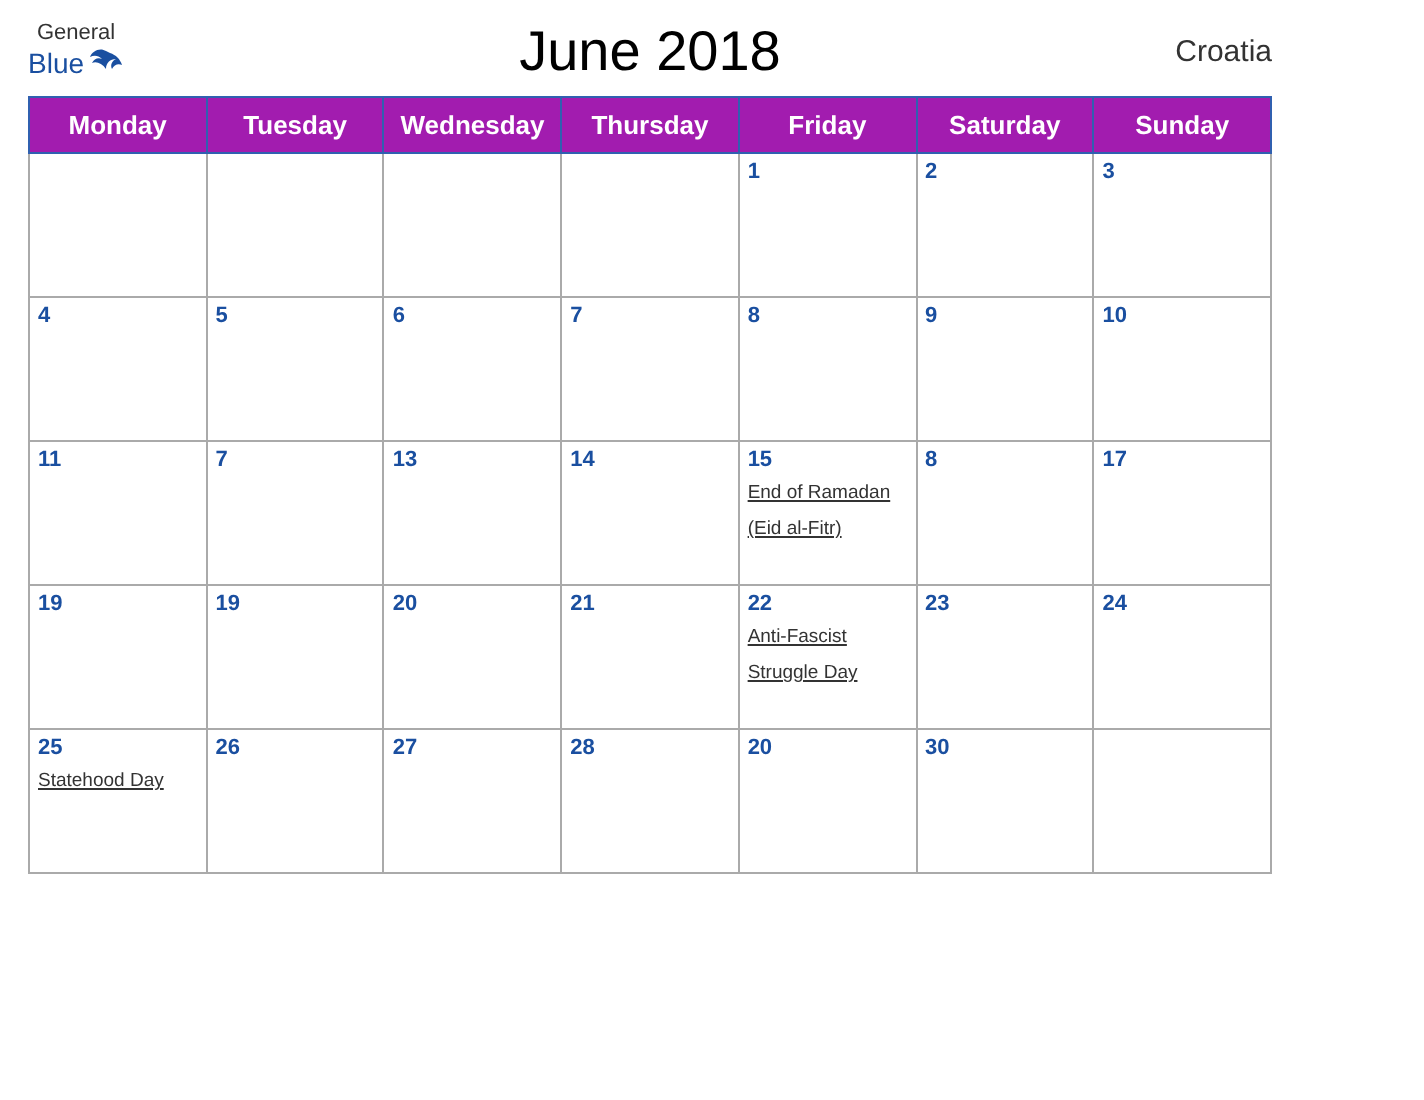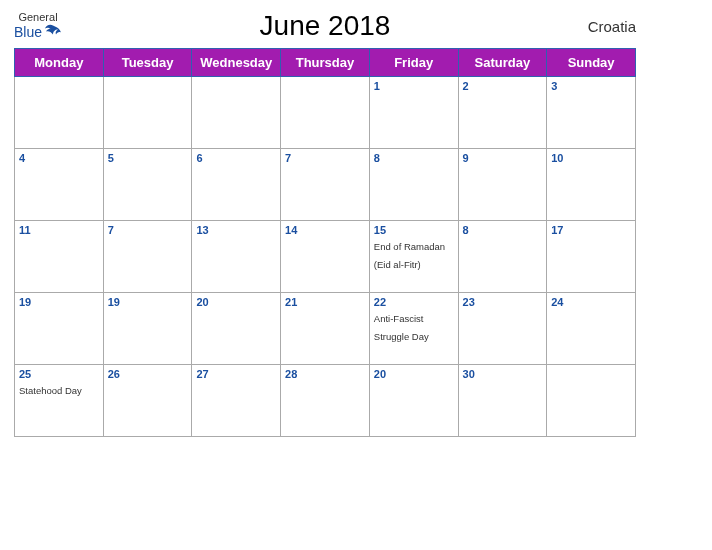--- a/index.html
+++ b/index.html
@@ -87,20 +87,21 @@
       font-size: 11px;
       color: #1a4fa0;
       font-weight: bold;
       display: block;
     }
     .event-text {
       font-size: 9.5px;
       color: #333;
       line-height: 1.3;
       margin-top: 2px;
+      text-decoration: underline;
     }
     .empty-cell {
       background: #fff;
     }
   </style>
 </head>
 <body>
 
 <div class="container">
   <div class="header">

